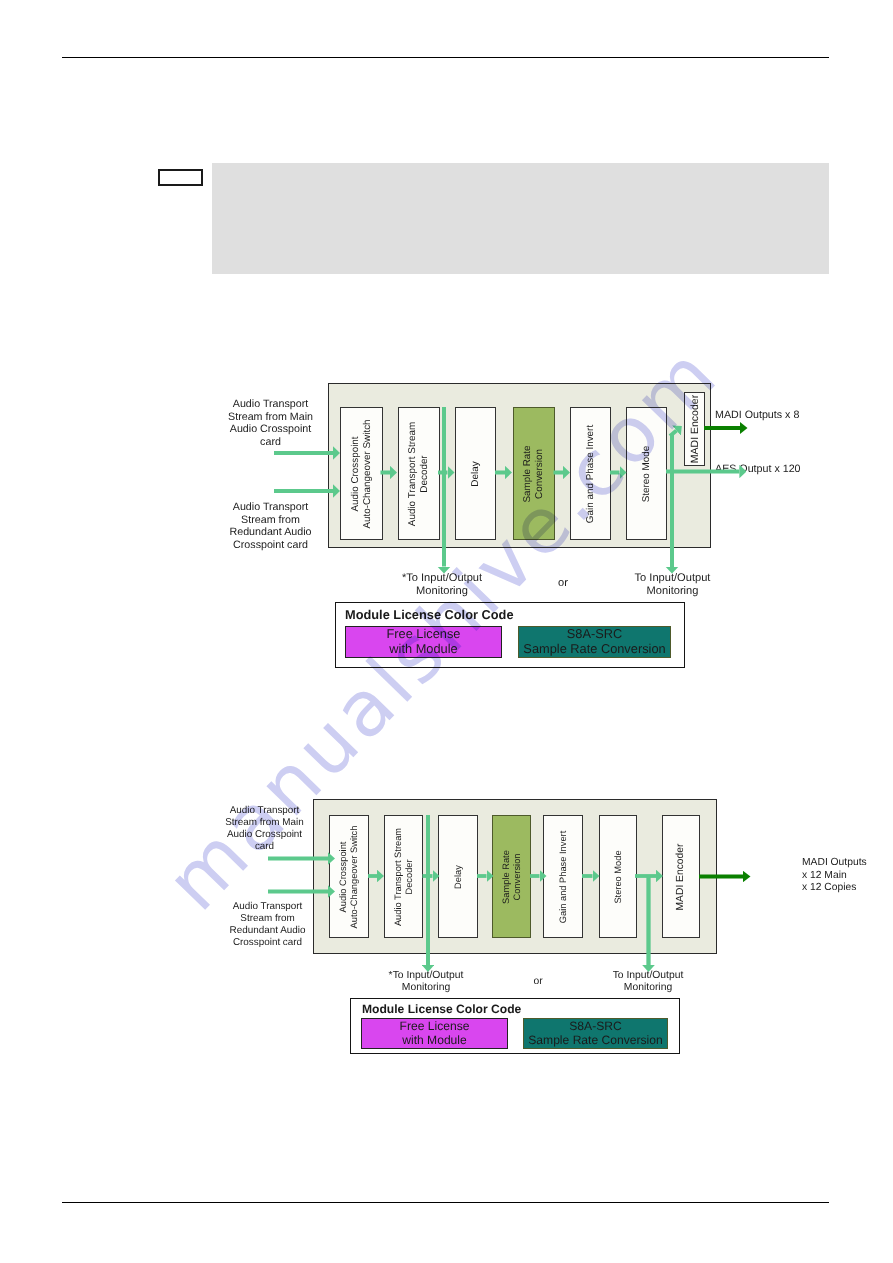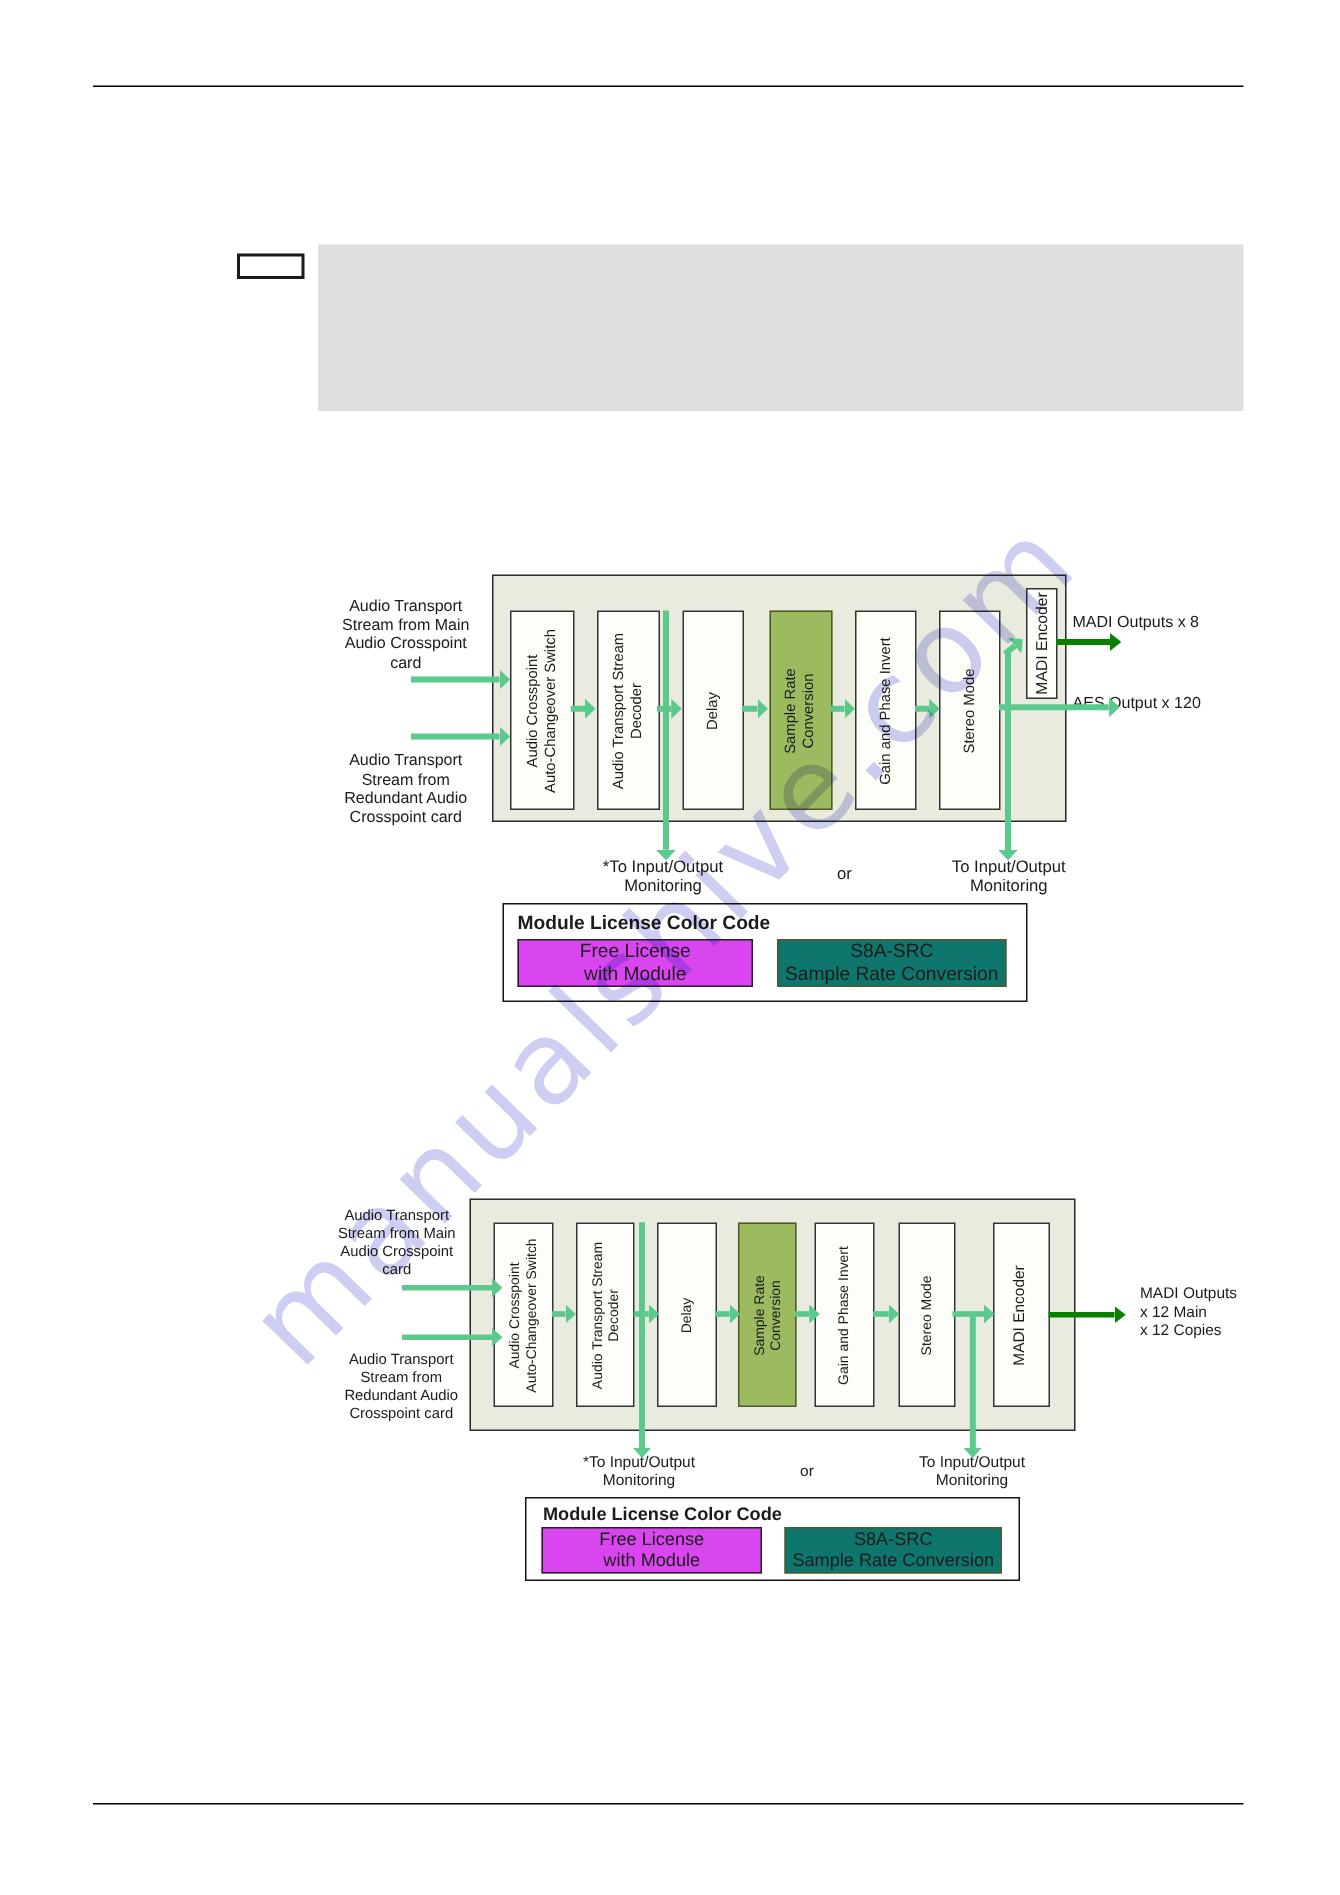--- a/index.html
+++ b/index.html
@@ -177,21 +177,21 @@
     <div class="unit" style="left:599px;top:815px;width:38px;height:123px;">
       <span class="vlabel" style="font-size:9.3px;">Stereo Mode</span>
       </div>
     <div class="unit" style="left:662px;top:815px;width:38px;height:123px;">
       <span class="vlabel" style="font-size:10.3px;">MADI Encoder</span>
       </div>
 
     <div class="lbl" style="left:187px;top:805px;width:155px;font-size:9.9px;line-height:1.22;">Audio Transport<br>Stream from Main<br>Audio Crosspoint<br>card</div>
     <div class="lbl" style="left:190px;top:901px;width:155px;font-size:9.9px;line-height:1.22;">Audio Transport<br>Stream from<br>Redundant Audio<br>Crosspoint card</div>
 
-    <div class="lbl left" style="left:760px;top:857px;font-size:10.3px;line-height:1.22;">MADI Outputs<br>x 12 Main<br>x 12 Copies</div>
+    <div class="lbl left" style="left:802px;top:857px;font-size:10.3px;line-height:1.22;">MADI Outputs<br>x 12 Main<br>x 12 Copies</div>
 
     <div class="lbl" style="left:366px;top:970px;width:120px;font-size:10.35px;line-height:1.2;">*To Input/Output<br>Monitoring</div>
     <div class="lbl" style="left:508px;top:976px;width:60px;font-size:10.35px;line-height:1.2;">or</div>
     <div class="lbl" style="left:588px;top:970px;width:120px;font-size:10.35px;line-height:1.2;">To Input/Output<br>Monitoring</div>
 
     <div class="legend" style="left:350px;top:998px;width:330px;height:56px;">
       <span class="title" style="left:11px;top:3px;font-size:12.1px;">Module License Color Code</span>
       <div class="cell white" style="left:10px;top:19px;width:147px;height:31px;font-size:12.1px;padding-top:0;line-height:1.17;">Free License<br>with Module</div>
       <div class="cell green" style="left:172px;top:19px;width:145px;height:31px;font-size:12.1px;padding-top:0;line-height:1.17;">S8A-SRC<br>Sample Rate Conversion</div>
     </div>

